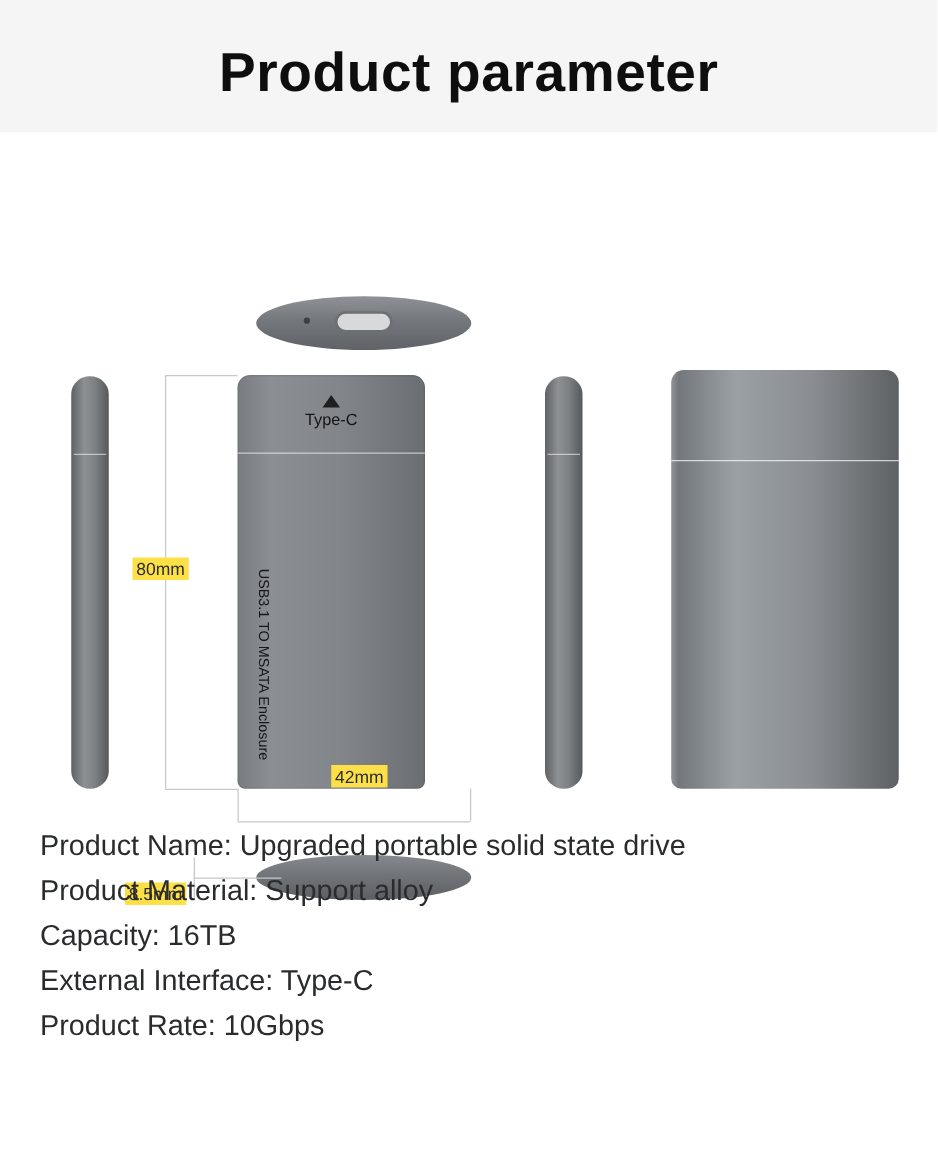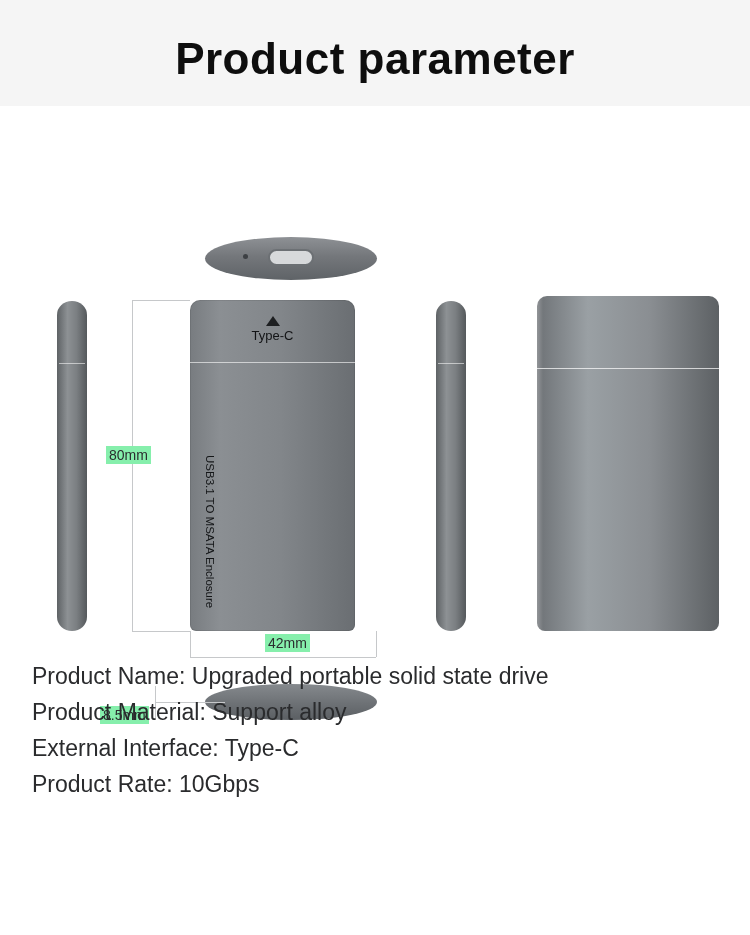--- a/index.html
+++ b/index.html
@@ -108,21 +108,21 @@
     top: 62px;
     height: 1px;
     background: rgba(255,255,255,0.55);
   }
 
   
   .body-front {
     position: absolute;
     left: 190px;
     top: 194px;
-    width: 165px;
+    width: 150px;
     height: 331px;
     border-radius: 10px 10px 6px 6px;
     background: linear-gradient(90deg, #787c80 0%, #8b8f93 18%, #82868a 55%, #6a6e72 100%);
     box-shadow: inset 0 0 0 1px rgba(0,0,0,0.08);
   }
   .body-front .cap-line {
     position: absolute;
     left: 0;
     right: 0;
     top: 62px;
@@ -203,21 +203,21 @@
 
   
   .dim-line {
     position: absolute;
     background: #c6c8ca;
   }
   .dim-label {
     position: absolute;
     font-size: 14px;
     color: #2b2d2f;
-    background: #86efac;
+    background: #fde047;
     padding: 1px 3px;
     font-family: "Liberation Sans", sans-serif;
   }
   
   .v-line {
     left: 132px;
     top: 194px;
     width: 1px;
     height: 331px;
   }
@@ -251,21 +251,21 @@
     height: 26px;
   }
   .h-tick-right {
     left: 376px;
     top: 525px;
     width: 1px;
     height: 26px;
   }
   .label-42 {
     left: 265px;
-    top: 528px;
+    top: 506px;
   }
   
   .t-line {
     left: 155px;
     top: 596px;
     width: 70px;
     height: 1px;
   }
   .t-tick-top {
     left: 155px;
@@ -349,15 +349,16 @@
 
   <div class="dim-line t-line"></div>
   <div class="dim-line t-tick-top"></div>
   <div class="dim-line t-tick-bot"></div>
   <div class="dim-label label-85">8.5mm</div>
 </div>
 
 <div class="specs">
   <div class="spec-row">Product Name: Upgraded portable solid state drive</div>
   <div class="spec-row">Product Material: Support alloy</div>
+  <div class="spec-row">Capacity: 16TB</div>
   <div class="spec-row">External Interface: Type-C</div>
   <div class="spec-row">Product Rate: 10Gbps</div>
 </div>
 
 </body></html>

